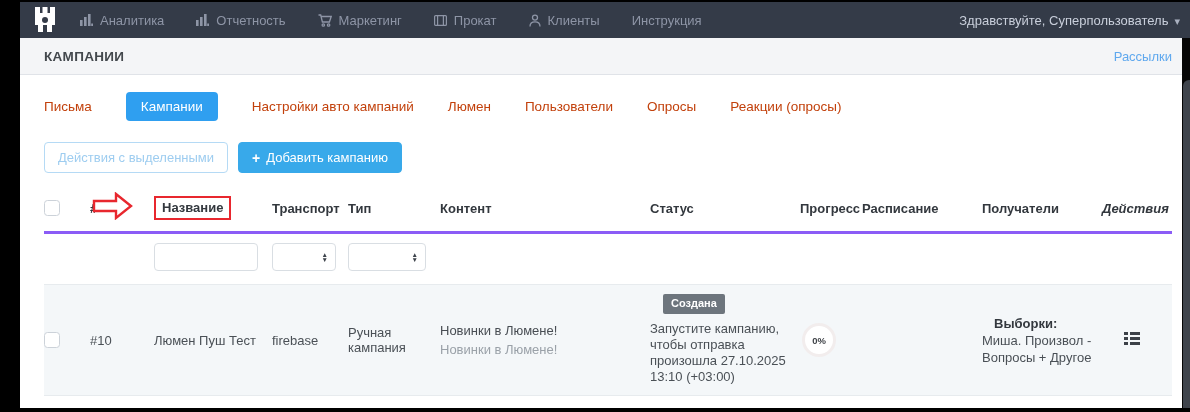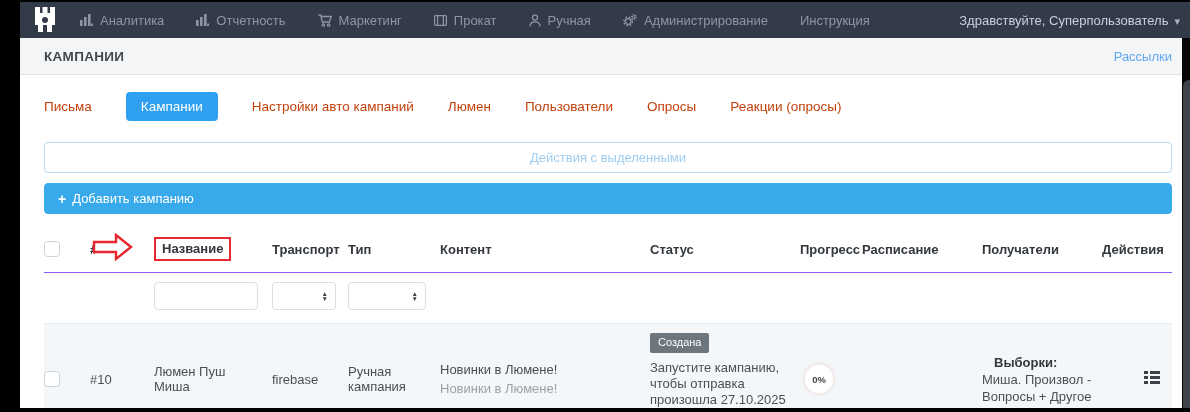--- a/index.html
+++ b/index.html
@@ -26,37 +26,37 @@
     display:flex; align-items:center; justify-content:space-between; padding:0 24px; }
   .page-title { margin:0; font-size:13.5px; font-weight:bold; color:#43484d; letter-spacing:.3px; }
   .header-link { color:#5fa8ee; text-decoration:none; font-size:13px; cursor:pointer; }
 
   
   .tabs { display:flex; align-items:center; gap:34px; margin:17px 24px 0; font-size:13.5px; }
   .tab { color:#c2410c; text-decoration:none; cursor:pointer; white-space:nowrap; }
   .tab.active { background:#2f9ff0; color:#fff; padding:7px 15px; border-radius:4px; }
 
   
-  .toolbar { margin:21px 24px 0; display:flex; gap:10px;flex-direction:column; }
+  .toolbar { margin:21px 24px 0; display:flex; gap:10px; }
   .btn { font-family:inherit; font-size:13px; border-radius:4px; padding:7px 13px; cursor:pointer; }
   .btn-outline { background:#fff; border:1px solid #b5daf5; color:#9ecdf0; }
   .btn-primary { background:#38a9ea; border:1px solid #38a9ea; color:#fff; display:flex; align-items:center; gap:6px; }
   .btn-primary .plus { font-weight:bold; font-size:14px; line-height:1; }
 
   
   .table-wrap { margin:14px 0 0 24px; }
   table { border-collapse:collapse; table-layout:fixed; width:1128px; font-size:13px; color:#4a5056; }
   th { text-align:left; font-weight:bold; color:#33383e; padding:9px 8px 11px 0; vertical-align:middle; font-size:13px; }
-  thead tr.label-row th { border-bottom:1px solid #8b5cf6; }
+  thead tr.label-row th { border-bottom:3px solid #8b5cf6; }
   thead tr.filter-row td { padding:9px 8px 13px 0; border-bottom:1px solid #e7ebee; }
   tbody td { padding:10px 8px 10px 0; border-bottom:1px solid #e7ebee; vertical-align:middle; }
   tbody tr.tinted { background:#f4f7f9; }
   td.cell-status, th.col-status-h { }
   td.cell-status { vertical-align:top; padding-top:9px; }
-  .col-actions { text-align:right; padding-right:10px; }
+  .col-actions { text-align:center; padding-right:10px;font-style:italic; }
 
   .checkbox { display:inline-block; width:16px; height:16px; border:1.5px solid #ccd2d9;
     border-radius:3.5px; background:#fff; cursor:pointer; vertical-align:middle; }
 
   
   .name-th { position:relative; }
   .name-box { display:inline-block; border:2px solid #e8272e; padding:2px 6px 3px; }
   .annot-arrow { position:absolute; left:-62px; top:50%; transform:translateY(-55%); }
 
   
@@ -66,22 +66,22 @@
     display:flex; align-items:center; justify-content:flex-end; padding:0 7px; cursor:pointer; }
   .f-select.w-transport { width:64px; }
   .f-select.w-type { width:78px; }
   .updown { display:flex; flex-direction:column; font-size:6.5px; line-height:5.5px; color:#3d434b; }
   .updown::before { content:"▲"; }
   .updown::after { content:"▼"; }
 
   
   .content-title { display:block; color:#484d53; line-height:16px; }
   .content-sub { display:block; color:#9aa1a8; line-height:16px; margin-top:3px; }
-  .badge { display:inline-block; font-size:11px; font-weight:normal; color:#fff;
-    padding:3px 8px 4px; border-radius:2px; line-height:1.2; }
+  .badge { display:inline-block; font-size:11px; font-weight:bold; color:#fff;
+    padding:3px 8px 4px; border-radius:2px; line-height:1.2;margin-left:13px; }
   .badge-gray { background:#6d757d; }
   .status-note { display:block; margin-top:7px; line-height:16px; color:#4a5056; width:142px; }
   .progress-ring { width:34px; height:34px; border-radius:50%; border:3px solid #f2eded; background:#fff;
     display:flex; align-items:center; justify-content:center; font-size:9.5px; font-weight:bold; color:#3f4348; margin-left:2px; }
   .recipients { line-height:17px; display:block; }
   .recipients-label { font-weight:bold; color:#33383e;padding-left:12px; }
   .action-btn { display:inline-block; cursor:pointer; padding:2px; }
 
   
   .scroll-track { position:absolute; right:0; top:36px; bottom:0; width:14px; background:#060606; }
@@ -148,32 +148,21 @@
           </span>
         <span>Прокат</span>
       </li>
       <li class="nav-item">
         <span>
             <svg width="12" height="13" fill="none" stroke="currentColor" stroke-width="1.3">
               <circle cx="6" cy="3.6" r="2.5"></circle>
               <path d="M1 12.5c0-3 2.2-4.6 5-4.6s5 1.6 5 4.6"></path>
             </svg>
           </span>
-        <span>Ручная</span>
-      </li>
-      <li class="nav-item">
-        <span>
-            <svg width="14" height="13" fill="none" stroke="currentColor">
-              <circle cx="5.2" cy="7.5" r="2.8" stroke-width="1.2"></circle>
-              <circle cx="5.2" cy="7.5" r="4.3" stroke-width="1.5" stroke-dasharray="1.6 1.8"></circle>
-              <circle cx="10.9" cy="3" r="1.4" stroke-width="1"></circle>
-              <circle cx="10.9" cy="3" r="2.5" stroke-width="1.1" stroke-dasharray="1.2 1.4"></circle>
-            </svg>
-          </span>
-        <span>Администрирование</span>
+        <span>Клиенты</span>
       </li>
       <li class="nav-item">
         <span>Инструкция</span>
       </li>
     </ul>
     <div class="nav-user caret-down">
       <span>Здравствуйте, Суперпользователь</span>
     </div>
   </nav>
 
@@ -258,21 +247,21 @@
             <td></td>
             <td></td>
             <td></td>
         </tr>
       </thead>
       <tbody>
 
         <tr class="tinted">
           <td><span class="checkbox"></span></td>
           <td>#10</td>
-          <td>Люмен Пуш Миша</td>
+          <td>Люмен Пуш Тест</td>
           <td>firebase</td>
           <td>Ручная кампания</td>
           <td>
             <span class="content-title">Новинки в Люмене!</span>
             <span class="content-sub">Новинки в Люмене!</span>
           </td>
           <td class="cell-status">
             <span class="badge badge-gray">Создана</span>
             <span class="status-note">Запустите кампанию, чтобы отправка произошла 27.10.2025 13:10 (+03:00)</span>
           </td>

